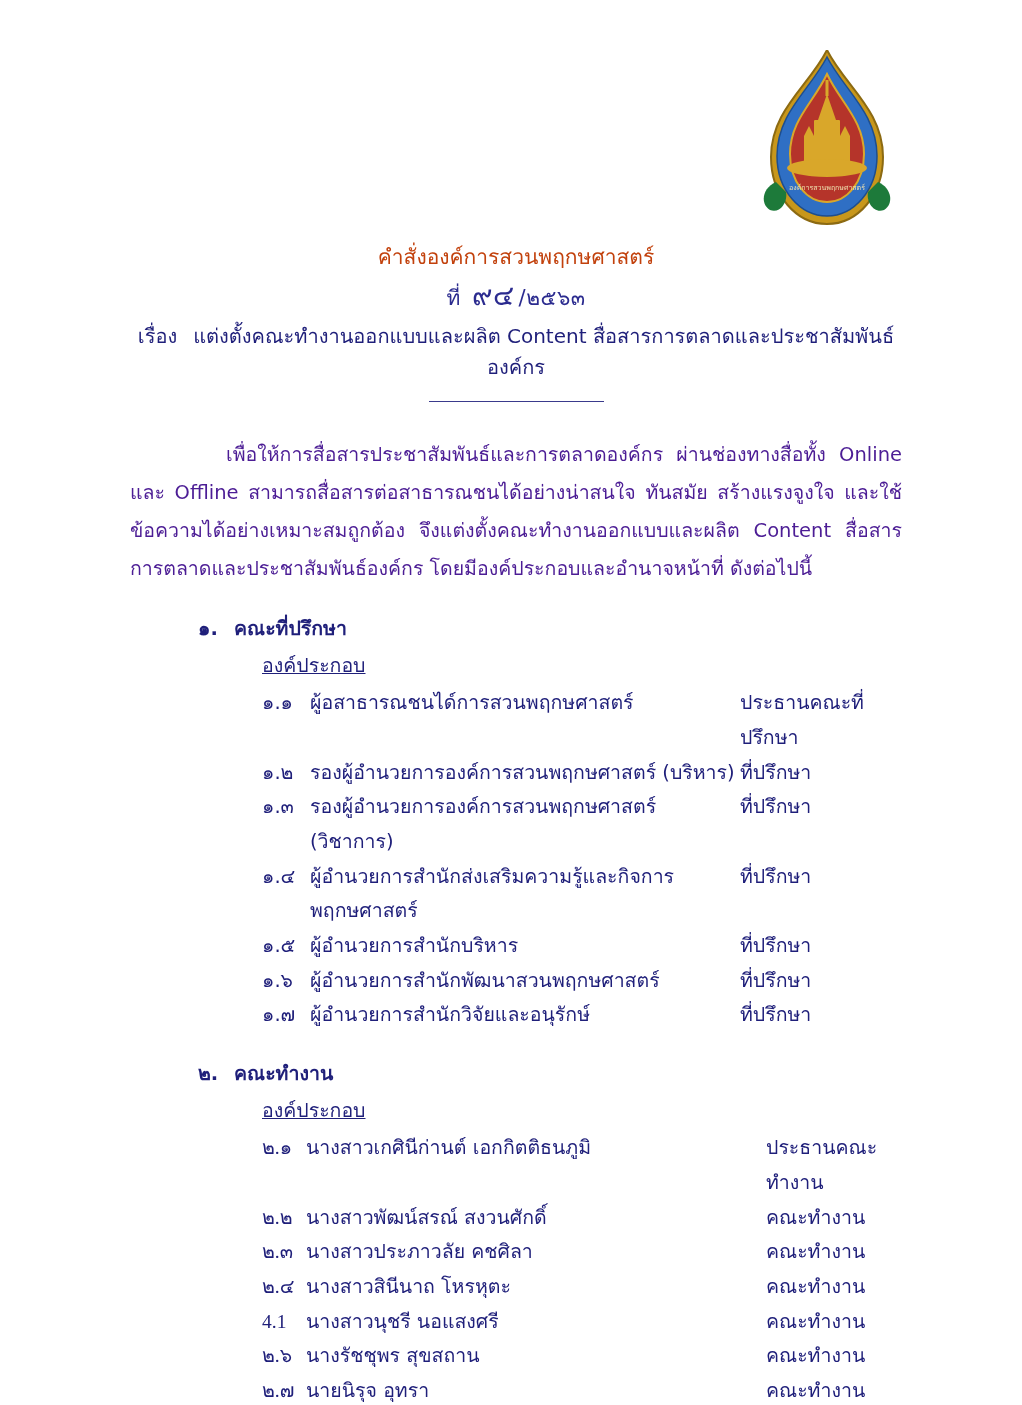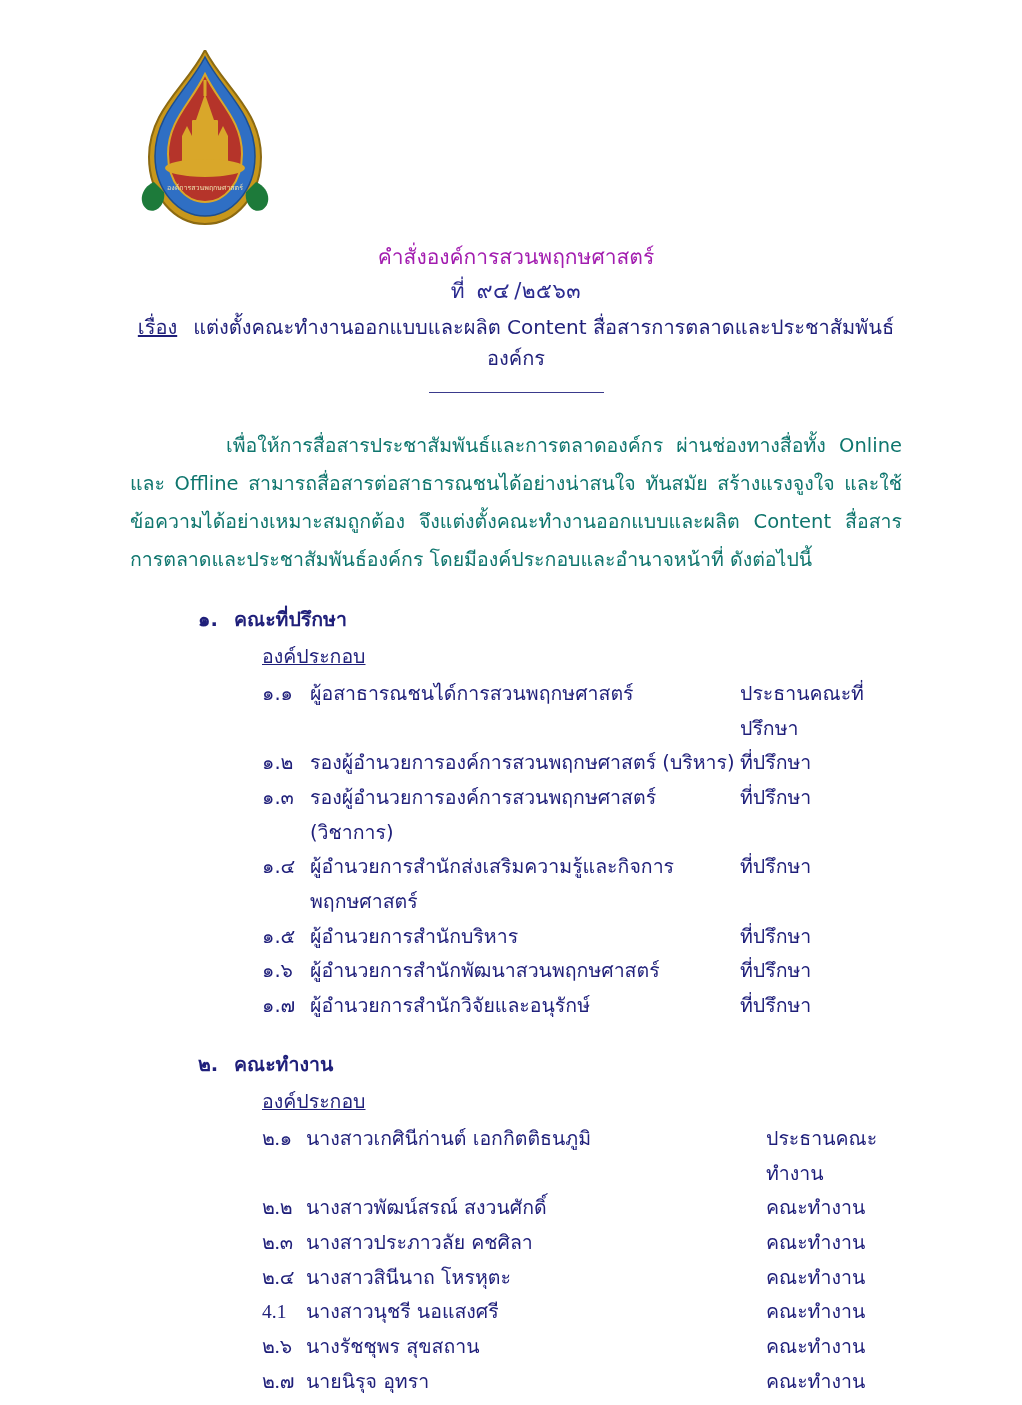--- a/index.html
+++ b/index.html
@@ -19,73 +19,72 @@
     position: relative;
     width: 1022px;
     height: 1405px;
     box-sizing: border-box;
     padding: 40px 120px 40px 130px;
   }
 
   
   .emblem-wrap {
     display: flex;
-    justify-content: flex-start;
+    justify-content: flex-end;
     margin-top: 10px;
     margin-bottom: 6px;
   }
   .emblem {
     width: 150px;
     height: 185px;
     position: relative;
   }
 
   
   .doc-heading {
     text-align: center;
     font-size: 21px;
     line-height: 1.55;
     color: #1f1f7a;
   }
   .doc-heading .line1 {
-    color: #a21caf;
+    color: #c2410c;
     font-size: 21px;
   }
   .line2 {
     color: #2b2b8f;
     font-size: 21px;
     letter-spacing: 0.5px;
   }
   .line2 .num {
-    font-size: 22px;
+    font-size: 28px;
     padding: 0 4px;
     margin-top: 20px;
   }
   .line3 {
     color: #1f1f7a;
     font-size: 20px;
     margin-top: 4px;
   }
   .line3 .label {
     padding-right: 16px;
-    text-decoration: underline;
   }
   .rule {
     width: 175px;
     height: 0;
     border-top: 1.2px solid #3a3a8c;
     margin: 18px auto 0 auto;
   }
 
   
   .body-text {
     margin-top: 34px;
     font-size: 19.5px;
     line-height: 1.95;
-    color: #0f766e;
+    color: #4c1d95;
     text-align: justify;
     text-justify: inter-word;
   }
   .body-text .indent {
     display: inline-block;
     width: 96px;
   }
 
   .section {
     margin-top: 22px;

